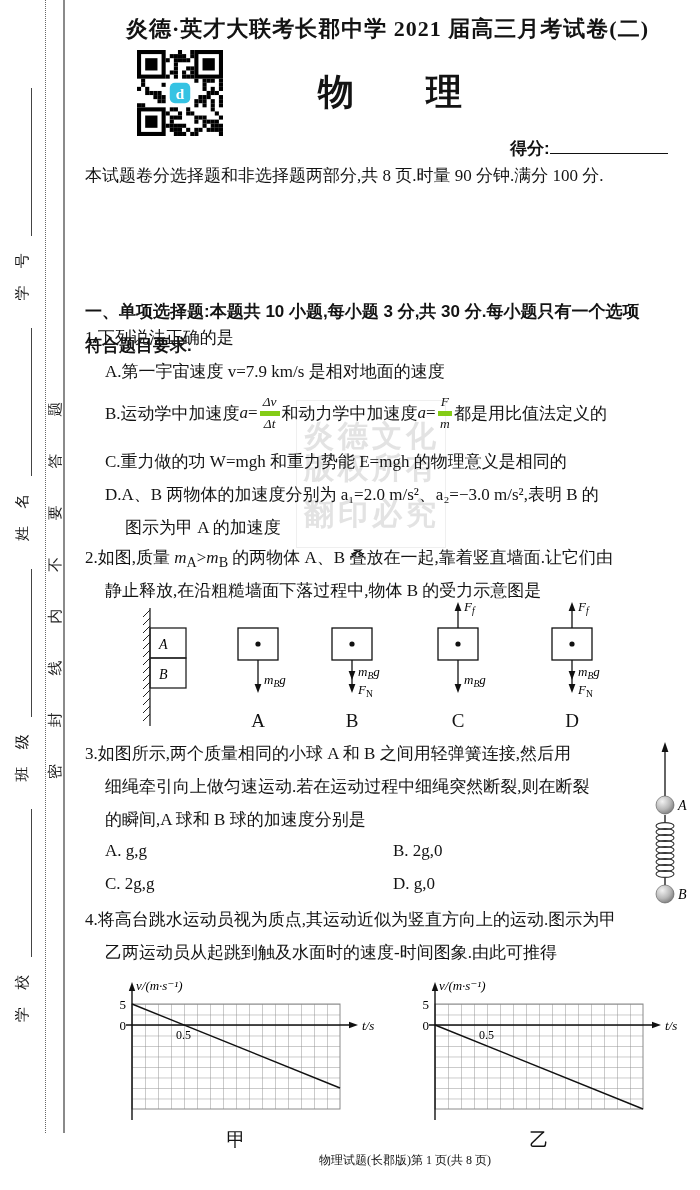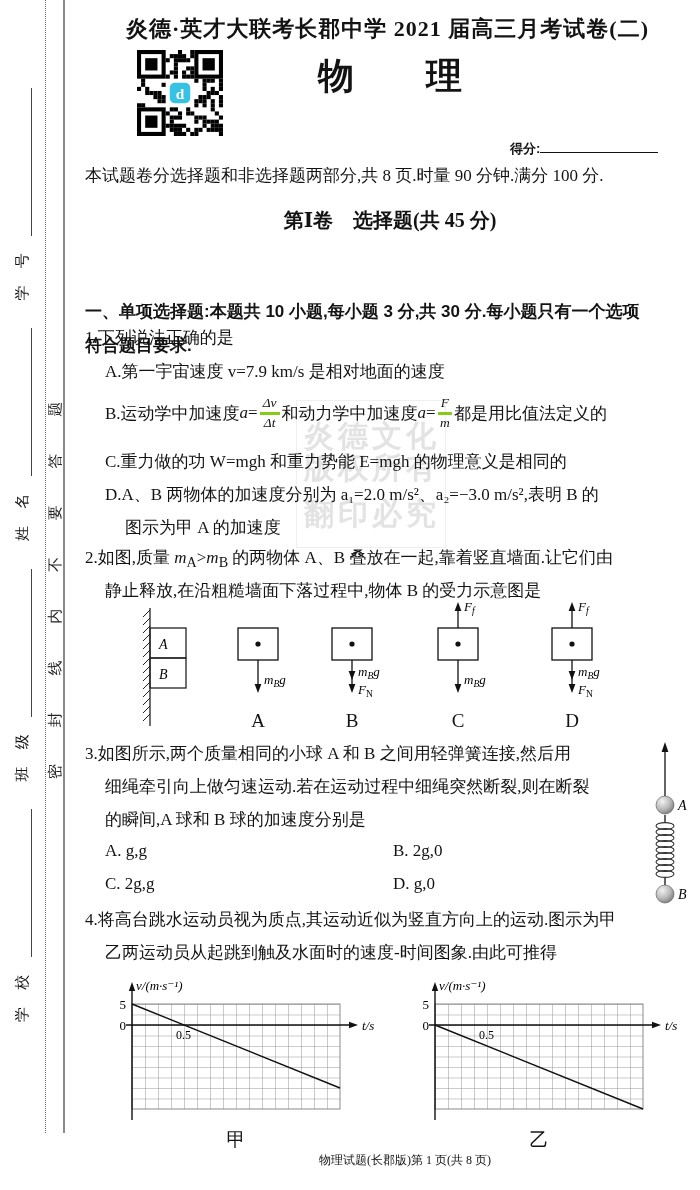--- a/index.html
+++ b/index.html
@@ -18,34 +18,34 @@
   .vline-dotted{position:absolute;left:45px;top:0;height:1133px;width:0;border-left:1px dotted #666;}
   .vline-solid{position:absolute;left:63px;top:0;height:1133px;width:2px;background:#8a8a8a;}
   
   .wm-box{position:absolute;left:296px;top:400px;width:148px;height:146px;border:1px solid #efefef;}
   .wm-line{position:absolute;left:284px;width:176px;text-align:center;color:#e3e3e3;
            font-family:"Liberation Sans","DejaVu Sans",sans-serif;font-weight:bold;
            font-size:30px;letter-spacing:4px;z-index:0;}
   
   .exam-title{position:absolute;left:80px;top:14px;width:615px;text-align:center;
               font-size:22px;font-weight:bold;letter-spacing:1px;white-space:nowrap;}
-  .subject{position:absolute;left:85px;top:52px;width:610px;text-align:center;
+  .subject{position:absolute;left:85px;top:68px;width:610px;text-align:center;
            font-size:36px;font-weight:bold;}
-  .score-row{position:absolute;left:510px;top:137px;font-size:13px;
+  .score-row{position:absolute;left:510px;top:137px;font-size:17px;
              font-family:"Liberation Sans","DejaVu Sans",sans-serif;font-weight:bold;}
   .score-line{display:inline-block;width:118px;border-bottom:1.5px solid #111;height:15px;}
   .intro{position:absolute;left:85px;top:164px;width:610px;font-size:17px;}
   .part-title{position:absolute;left:85px;top:207px;width:610px;text-align:center;
               font-size:20px;font-weight:bold;}
   .sec{font-family:"Liberation Sans","DejaVu Sans",sans-serif;font-weight:bold;margin-top:44px;}
   
   .t{font-size:17px;white-space:nowrap;z-index:1;}
   .frac{display:inline-flex;flex-direction:column;align-items:center;font-style:italic;
         font-size:13.5px;line-height:1.2;margin:0 2px;}
-  .frac .num{border-bottom:3px solid #84cc16;padding:0 3px;}
+  .frac .num{border-bottom:5px solid #84cc16;padding:0 3px;}
   i{font-family:"Liberation Serif","DejaVu Serif",serif;}
   
   .dletter{position:absolute;top:116px;width:40px;text-align:center;font-size:19px;}
   .chart-box{position:absolute;width:300px;}
   .chart-cap{width:288px;text-align:center;font-size:19px;margin-top:-2px;}
   .footer{position:absolute;left:100px;top:1152px;width:610px;text-align:center;font-size:12px;}
   svg text{font-family:"Liberation Serif","DejaVu Serif",serif;}
 </style>
 </head>
 <body>
@@ -214,21 +214,20 @@
       </svg>
   </div>
 
   <div class="subject">物　　理</div>
 
   <div class="score-row">
     <span>得分:</span><span class="score-line"></span>
   </div>
 
   <div class="intro t">本试题卷分选择题和非选择题两部分,共 8 页.时量 90 分钟.满分 100 分.</div>
-  <div class="part-title">第Ⅰ卷　选择题(共 45 分)</div>
   <div class="abs t sec" style="left:85px;top:256px;">一、单项选择题:本题共 10 小题,每小题 3 分,共 30 分.每小题只有一个选项</div>
   <div class="abs t sec" style="left:85px;top:290px;">符合题目要求.</div>
 
   <div class="abs t" style="left:85px;top:326px;">1.下列说法正确的是</div>
   <div class="abs t" style="left:105px;top:360px;">A.第一宇宙速度 v=7.9 km/s 是相对地面的速度</div>
   <div class="abs t" style="left:105px;top:392px;height:42px;display:flex;align-items:center;">
     <span>B.运动学中加速度 </span>
       <i>a</i>
       <span>=</span>
       <span class="frac">

